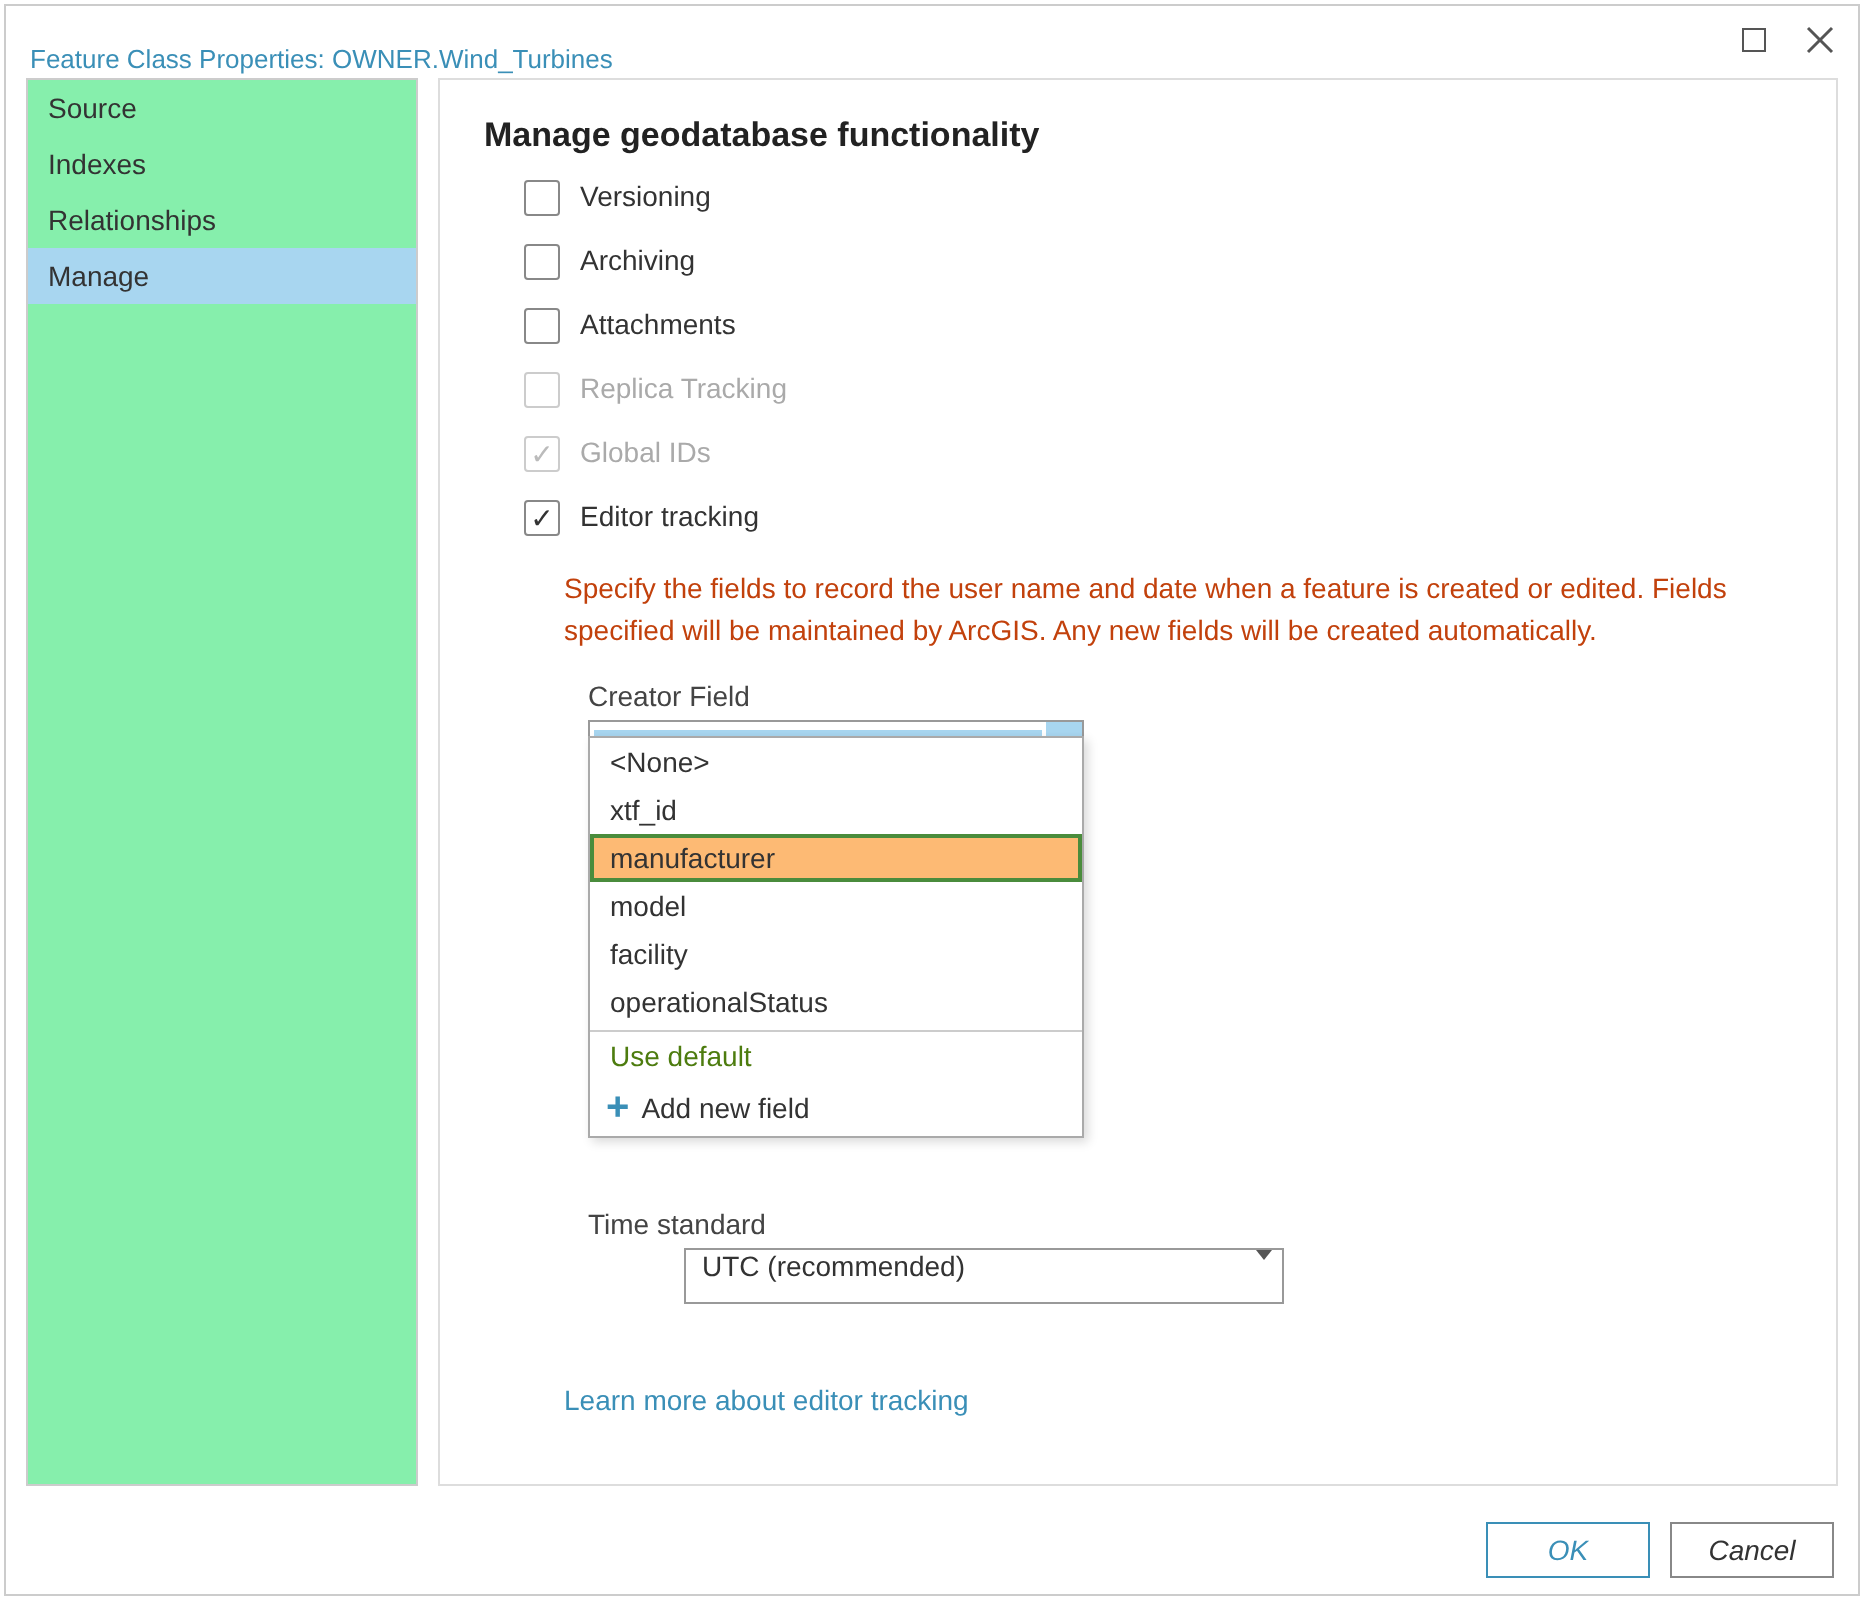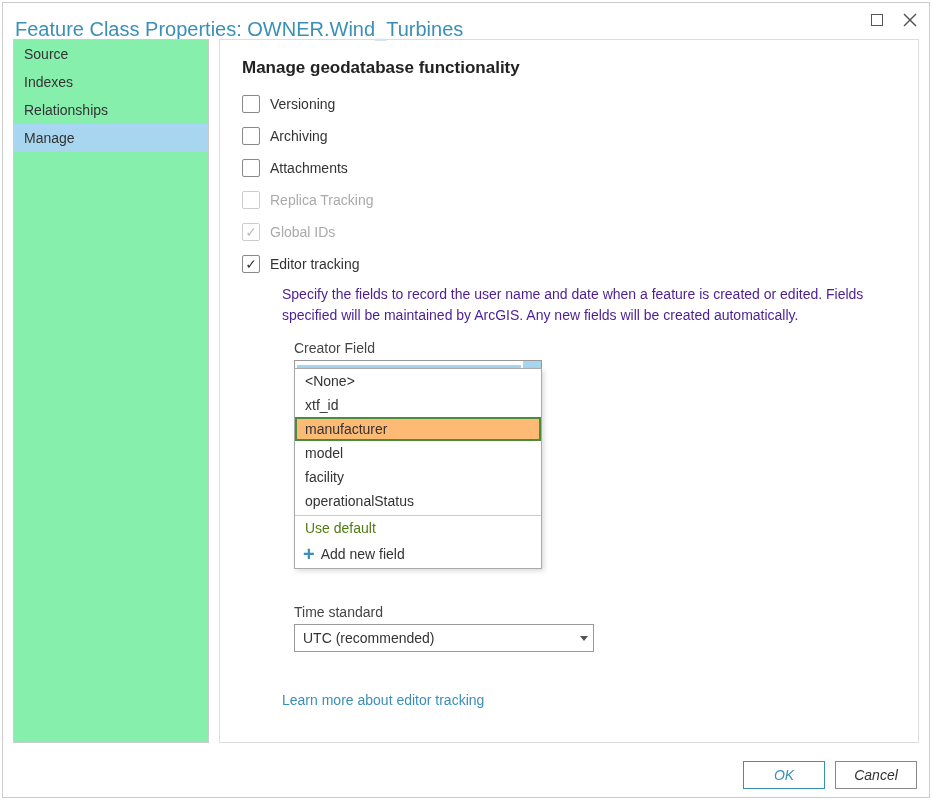--- a/index.html
+++ b/index.html
@@ -1,53 +1,53 @@
 <!DOCTYPE html>
 <html><head>
 <meta charset="utf-8">
 <style>
 * { box-sizing: border-box; margin: 0; padding: 0; }
 body { font-family: "Segoe UI", Tahoma, sans-serif; font-size: 14px; color: #333; background: #fff; width: 932px; height: 800px; overflow: hidden; }
 .window { border: 1px solid #ccc; width: 928px; height: 796px; margin: 2px; display: flex; flex-direction: column; }
 .titlebar { display: flex; align-items: center; padding: 6px 12px; height: 36px; }
-.titlebar-title { color: #3a8fb7; font-size: 20px; flex: 1; margin-top: 16px; }
+.titlebar-title { color: #3a8fb7; font-size: 13px; flex: 1; margin-top: 16px; }
 .titlebar-icons { display: flex; gap: 20px; align-items: center; }
 .titlebar-icons span { cursor: pointer; color: #555; }
 .icon-restore { width: 12px; height: 12px; border: 1.5px solid #555; display: inline-block; }
 .icon-x svg { width: 14px; height: 14px; }
 .body-area { display: flex; flex: 1; padding: 0 10px 10px 10px; gap: 10px; overflow: hidden; }
 .sidebar { width: 196px; border: 1px solid #ccc; background: #86efac; }
 .sidebar-item { padding: 6px 10px; cursor: pointer; }
 .sidebar-item.active { background: #a8d6f0; font-weight: normal; }
 .main-panel { flex: 1; border: 1px solid #ddd; padding: 18px 22px; position: relative; overflow: visible; }
 .section-title { font-weight: bold; font-size: 17px; margin-bottom: 12px; color: #222; }
-.checkbox-row { display: flex; align-items: center; gap: 10px; margin: 4px 0 4px 0; height: 28px; }
+.checkbox-row { display: flex; align-items: flex-start; gap: 10px; margin: 4px 0 4px 20px; height: 28px; }
 .chk { width: 18px; height: 18px; border: 1.5px solid #888; border-radius: 2px; display: flex; align-items: center; justify-content: center; background: #fff; }
 .chk.checked::after { content: "✓"; font-size: 14px; color: #333; line-height: 1; }
 .chk.disabled { border-color: #ccc; }
 .chk.disabled.checked::after { color: #bbb; }
 .chk-label { color: #333; }
 .chk-label.disabled { color: #aaa; }
-.editor-desc { margin: 6px 0 14px 40px; color: #4c1d95; line-height: 1.5; max-width: 620px; }
+.editor-desc { margin: 6px 0 14px 40px; color: #c2410c; line-height: 1.5; max-width: 620px; }
 .field-block { margin-left: 52px; margin-bottom: 10px; position: relative; }
 .field-label { margin-bottom: 4px; color: #444; }
 .combo { width: 248px; height: 28px; border: 1px solid #999; display: flex; align-items: center; position: relative; background: #fff; }
 .combo-text { flex: 1; padding: 0 8px; }
 .combo-text.selected-hl { background: #a8d6f0; display: inline-block; margin: 2px; padding: 1px 4px; }
 .combo-btn { width: 18px; height: 26px; background: #a8d6f0; display: flex; align-items: center; justify-content: center; }
 .combo-btn::after { content: ""; border-left: 4px solid transparent; border-right: 4px solid transparent; border-top: 5px solid #444; }
 .dropdown { position: absolute; top: 28px; left: 0; width: 248px; background: #fff; border: 1px solid #aaa; box-shadow: 2px 2px 5px rgba(0,0,0,0.15); z-index: 10; }
 .dropdown-item { padding: 4px 10px; cursor: pointer; }
 .dropdown-item.highlight { background: #fdba74; outline: 2px solid #4a8c3c; outline-offset: -2px; }
 .dropdown-sep { border-top: 1px solid #ccc; margin: 2px 0 0 0; }
 .dropdown-section { padding: 4px 10px; color: #4d7c0f; }
 .add-row { display: flex; align-items: center; gap: 6px; padding: 4px 8px; cursor: pointer; }
 .plus-icon { color: #3a8fb7; font-size: 20px; font-weight: bold; line-height: 1; }
 .time-std { margin-top: 216px; }
-.select-plain { width: 300px; height: 28px; border: 1px solid #999; display: flex; align-items: center; }
+.select-plain { width: 300px; height: 28px; border: 1px solid #999; display: flex; align-items: flex-start; margin-left: 48px; }
 .select-plain-text { flex: 1; padding: 0 8px; }
 .select-plain-btn { width: 18px; display: flex; align-items: center; justify-content: center; }
 .select-plain-btn::after { content: ""; border-left: 4px solid transparent; border-right: 4px solid transparent; border-top: 5px solid #555; }
 .learn-link { color: #3a8fb7; margin-left: 40px; margin-top: 30px; display: inline-block; cursor: pointer; }
 .footer { display: flex; justify-content: flex-end; gap: 10px; padding: 8px 12px; font-style: italic; }
 .btn { width: 82px; height: 28px; border: 1px solid #888; background: #fff; cursor: pointer; display: flex; align-items: center; justify-content: center; }
 .btn.primary { border: 1.5px solid #3a8fb7; color: #3a8fb7; }
 </style>
 </head>
 <body>

